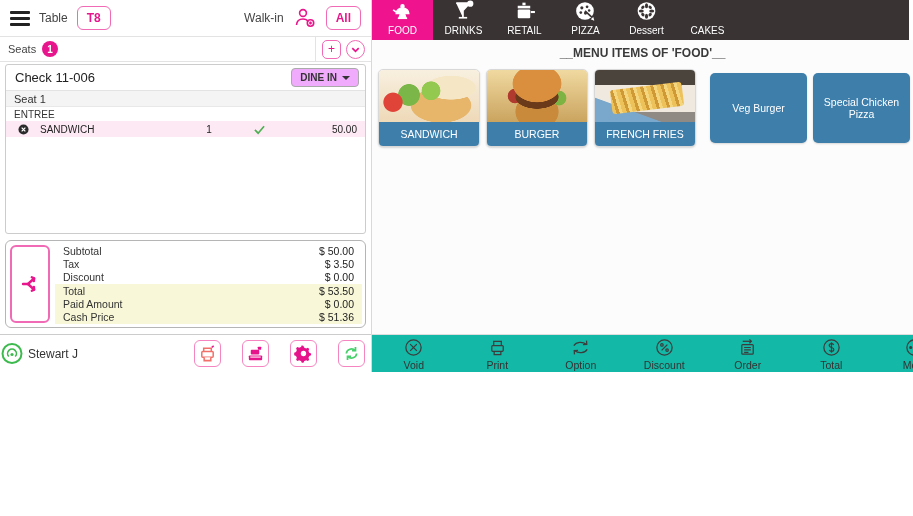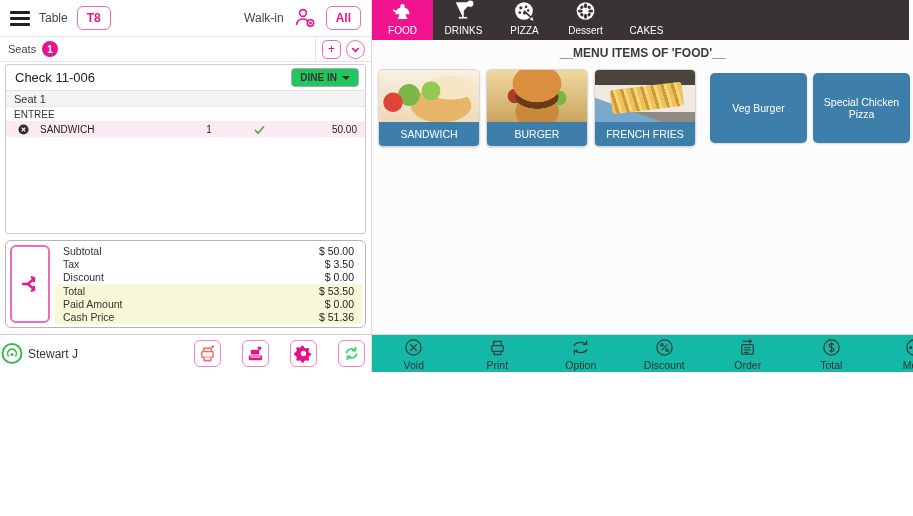--- a/index.html
+++ b/index.html
@@ -31,21 +31,21 @@
   .sq-btn { width:19px; height:19px; border:1px solid #f06ab5; border-radius:5px; background:#fff;
             color:#e8168c; font-size:12px; line-height:1; display:flex; align-items:center;
             justify-content:center; cursor:pointer; }
   .rd-btn { border-radius:50%; }
 
   .check-box { flex:1; margin:2px 5px 0 5px; border:1px solid #ccc; border-radius:3px;
                display:flex; flex-direction:column; overflow:hidden; background:#fff; }
   .check-header { height:26px; flex:none; display:flex; align-items:center;
                   padding:0 6px 0 9px; border-bottom:1px solid #e3e3e3; }
   .check-title { font-size:13px; color:#222; }
-  .dinein-btn { margin-left:auto; border:1px solid #aaa; border-radius:4px; background:#22c55e;
+  .dinein-btn { margin-left:auto; border:1px solid #aaa; border-radius:4px; background:#f0abfc;
                 font-size:10px; font-weight:bold; color:#333; padding:3px 8px; cursor:pointer;
                 display:flex; align-items:center; gap:5px; }
   .caret-down { width:0; height:0; border-left:4px solid transparent; border-right:4px solid transparent;
                 border-top:4px solid #333; }
   .seat-row { height:16px; flex:none; background:#f4f4f4; border-bottom:1px solid #e8e8e8;
               font-size:11px; color:#333; display:flex; align-items:center; padding-left:8px; }
   .course-row { height:14px; flex:none; font-size:10px; color:#333; display:flex;
                 align-items:center; padding-left:8px; }
   .item-row { height:16px; flex:none; background:#fce9f3; display:flex; align-items:center;
               font-size:10px; color:#222; cursor:pointer; }
@@ -298,20 +298,29 @@
       </div>
       <div class="cat-tab">
         <svg width="25" height="23" viewBox="0 0 24 22" fill="none" stroke="#fff" stroke-width="1.6">
           <path d="M5 3h13l-6.5 7v7" fill="#fff"></path>
           <path d="M7.5 17h8"></path>
           <circle cx="18.5" cy="3.5" r="2.2" fill="#fff"></circle>
         </svg>
         <span>DRINKS</span>
       </div>
       <div class="cat-tab">
+        <svg width="25" height="23" viewBox="0 0 24 22" fill="#fff">
+          <rect x="10" y="2.5" width="3" height="2.5"></rect>
+          <rect x="5.5" y="5.5" width="12" height="2.5"></rect>
+          <rect x="5.5" y="9" width="12" height="8.5" rx="1"></rect>
+          <rect x="18" y="10.5" width="4" height="2"></rect>
+        </svg>
+        <span>RETAIL</span>
+      </div>
+      <div class="cat-tab">
         <svg width="25" height="23" viewBox="0 0 24 22">
           <circle cx="11.5" cy="10.5" r="8.5" fill="#fff"></circle>
           <circle cx="8.5" cy="7.5" r="1.5" fill="#393334"></circle>
             <circle cx="13.5" cy="6.5" r="1.3" fill="#393334"></circle>
           <circle cx="7.5" cy="12" r="1.3" fill="#393334"></circle>
             <circle cx="12" cy="12.5" r="1.5" fill="#393334"></circle>
           <circle cx="15.5" cy="10" r="1.2" fill="#393334"></circle>
           <path d="M11.5 10.5l6.5 6" stroke="#393334" stroke-width="1.6"></path>
           <path d="M17 18.5l3.5 1.5-1-3.8z" fill="#fff"></path>
         </svg>

